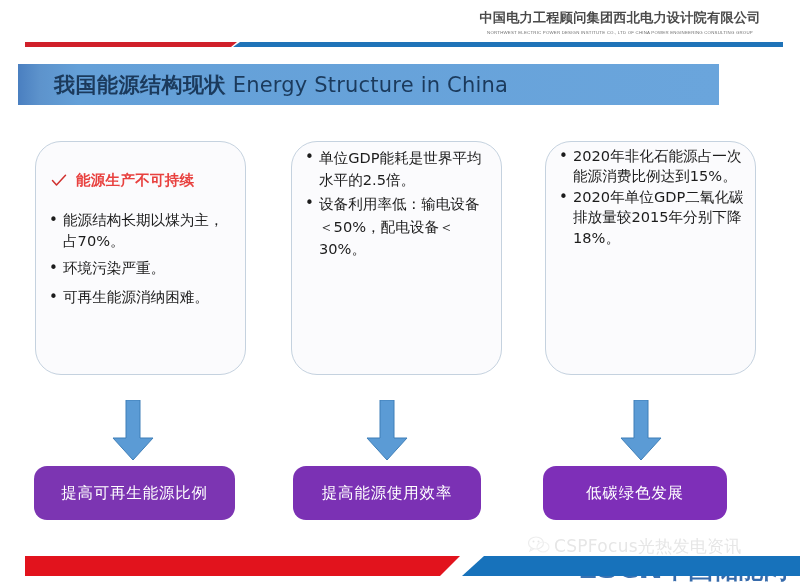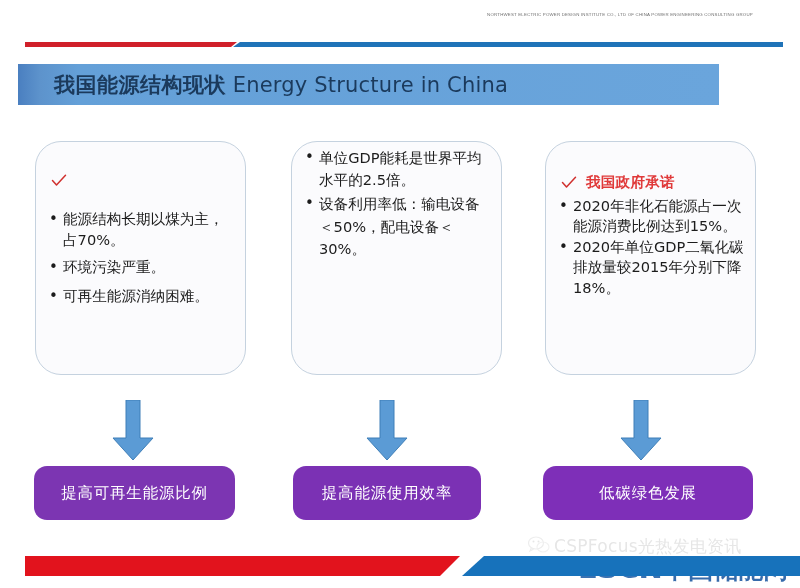--- a/index.html
+++ b/index.html
@@ -142,21 +142,21 @@
   
   .pill{
     position:absolute;top:466px;height:54px;
     background:#7a32b0;
     border-radius:13px;
     display:flex;align-items:center;justify-content:center;
     box-sizing:border-box;
   }
   #pill-0{left:34px;width:201px;background:#7c35b2;}
   #pill-1{left:293px;width:188px;background:#7b31b4;}
-  #pill-2{left:543px;width:210px;background:#7e2fb8;}
+  #pill-2{left:543px;width:184px;background:#7e2fb8;}
   .pill-text{
     font-size:15.5px;color:#ffffff;font-family:"DejaVu Sans",sans-serif;
     letter-spacing:0.8px;white-space:nowrap;
   }
 
   
   .bar-bot-red{
     position:absolute;left:25px;top:556px;width:435px;height:20px;
     background:#e2131d;
     clip-path:polygon(0 0,100% 0,calc(100% - 20px) 100%,0 100%);
@@ -192,40 +192,42 @@
     font-family:"DejaVu Sans",sans-serif;letter-spacing:0px;
   }
 </style>
 </head>
 <body>
 
 <div class="top-header">
 
 
   <div class="org-wrap">
+    <div class="org-cn">中国电力工程顾问集团西北电力设计院有限公司</div>
     <div class="org-en">NORTHWEST ELECTRIC POWER DESIGN INSTITUTE CO., LTD OF CHINA POWER ENGINEERING CONSULTING GROUP</div>
   </div>
 
   <div class="bar-top-red"></div>
   <div class="bar-top-blue"></div>
 </div>
 
 <div class="title-banner">
   <div class="title-text">
     <span class="cn">我国能源结构现状</span><span>&nbsp;</span><span class="en">Energy Structure in China</span>
   </div>
 </div>
 
 <div class="card" id="card-0">
   <div class="card-head">
     <span class="check-icon">
       <svg width="16" height="16" viewBox="0 0 16 16">
         <path d="M1.5 7.5 L5.5 12 L14.5 2.2" stroke="#d0302e" stroke-width="1.5" fill="none" stroke-linecap="round" stroke-linejoin="round"></path>
       </svg>
     </span>
+    <span class="card-title">能源生产不可持续</span>
   </div>
   <ul class="bullets">
     <li>
         <span class="dot">•</span>
         <span class="btxt">能源结构长期以煤为主，占70%。</span>
       </li>
     <li>
         <span class="dot">•</span>
         <span class="btxt">环境污染严重。</span>
       </li>
@@ -243,28 +245,20 @@
         <span class="btxt">单位GDP能耗是世界平均水平的2.5倍。</span>
       </li>
     <li>
         <span class="dot">•</span>
         <span class="btxt">设备利用率低：输电设备＜50%，配电设备＜30%。</span>
       </li>
   </ul>
 </div>
 
 <div class="card" id="card-2">
-  <div class="card-head">
-    <span class="check-icon">
-      <svg width="16" height="16" viewBox="0 0 16 16">
-        <path d="M1.5 7.5 L5.5 12 L14.5 2.2" stroke="#d0302e" stroke-width="1.5" fill="none" stroke-linecap="round" stroke-linejoin="round"></path>
-      </svg>
-    </span>
-    <span class="card-title">我国政府承诺</span>
-  </div>
   <ul class="bullets">
     <li>
         <span class="dot">•</span>
         <span class="btxt">2020年非化石能源占一次能源消费比例达到15%。</span>
       </li>
     <li>
         <span class="dot">•</span>
         <span class="btxt">2020年单位GDP二氧化碳排放量较2015年分别下降18%。</span>
       </li>
   </ul>

